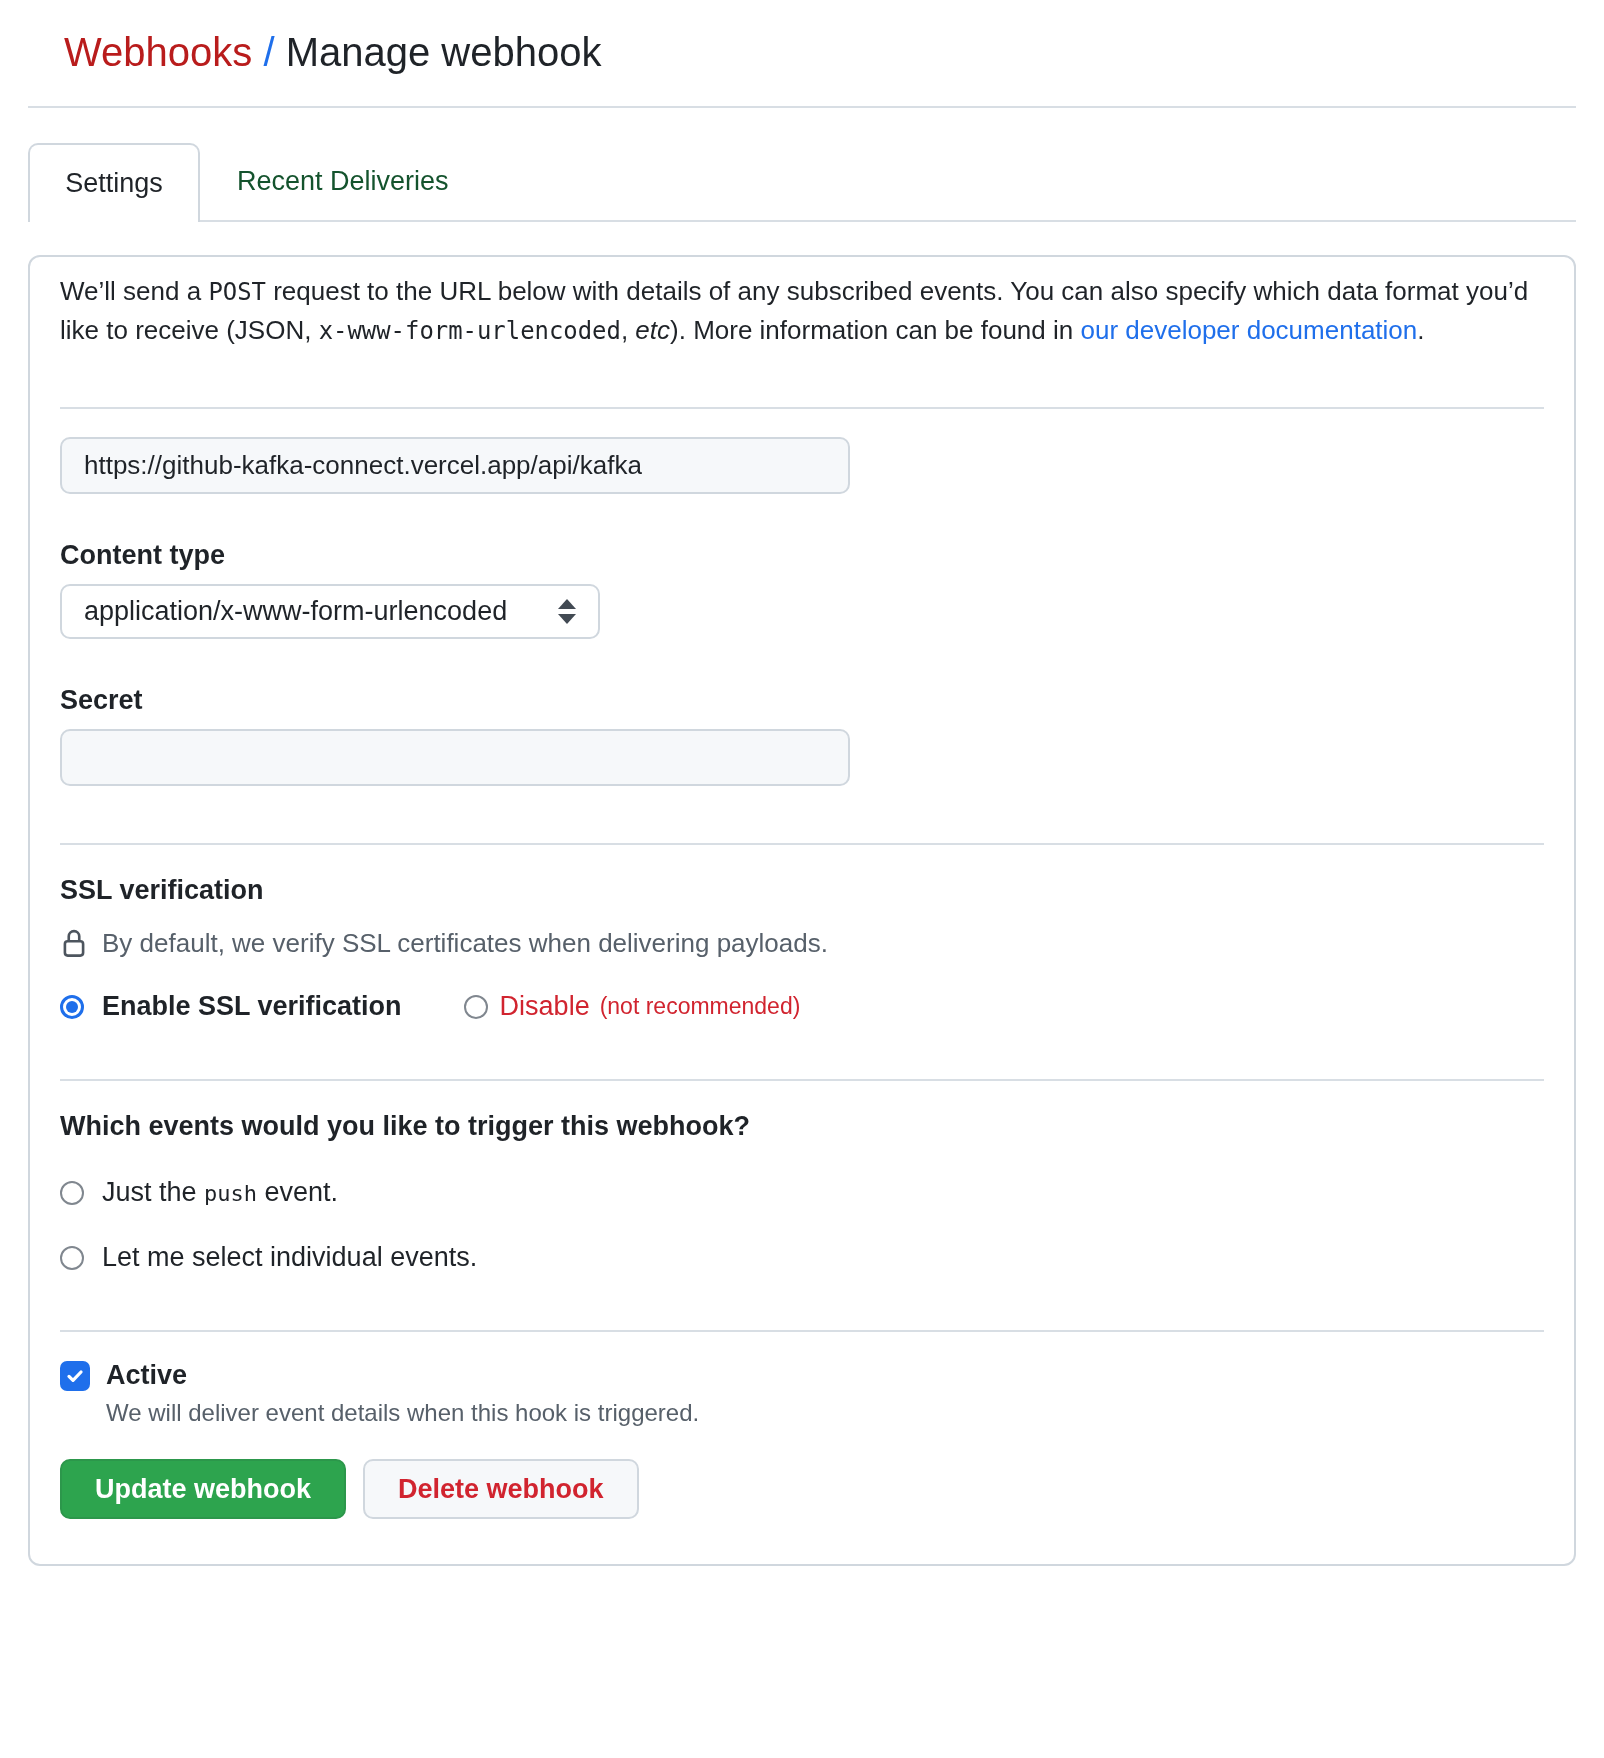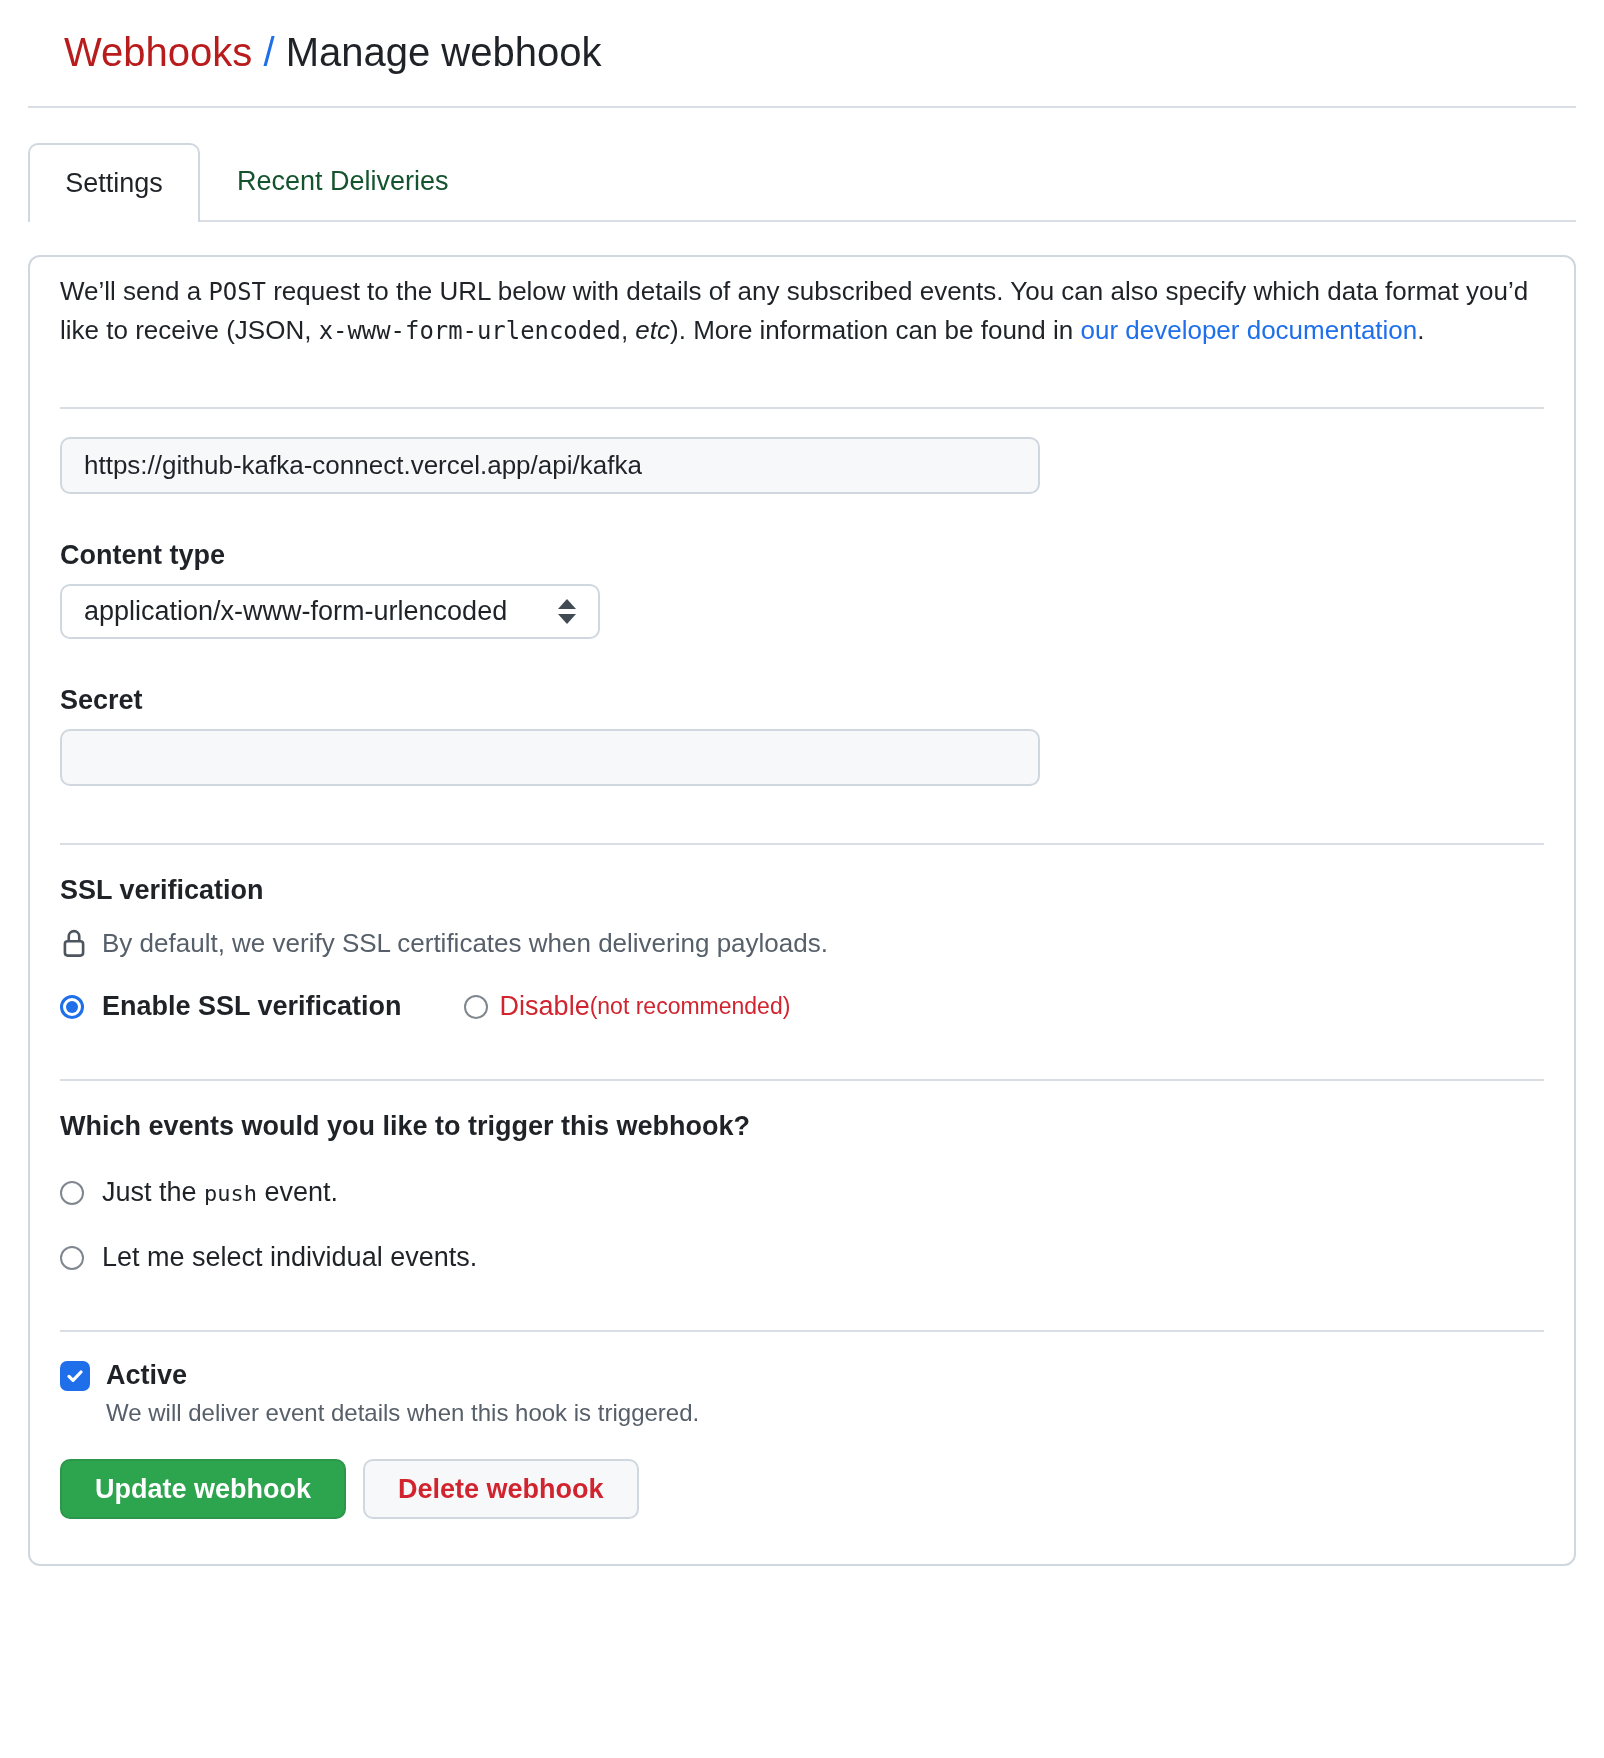--- a/index.html
+++ b/index.html
@@ -46,21 +46,21 @@
 
   hr.section { border: none; border-top: 2px solid #d8dee4; margin: 57px 0 28px 0; }
 
   
   .field-label { font-size: 27px; font-weight: 700; line-height: 34px; display: block; }
   .mt-field { margin-top: 44px; }
   .required { color: #d1242f; font-size: 24px; vertical-align: 6px; margin-left: 7px; }
 
   .text-input {
     display: block; margin-top: 12px;
-    width: 980px; height: 57px;
+    width: 790px; height: 57px;
     background: #f6f8fa;
     border: 2px solid #d0d7de; border-radius: 10px;
     font-family: "Liberation Sans", sans-serif;
     font-size: 26px; color: #1f2328;
     padding: 0 22px; outline: none;
   }
 
   .select {
     margin-top: 12px;
     width: 540px; height: 55px;
@@ -88,21 +88,21 @@
   .radio-checked {
     border: 3px solid #1f6feb;
     display: flex; align-items: center; justify-content: center;
   }
   .radio-checked::after {
     content: ""; width: 12px; height: 12px; border-radius: 50%; background: #1f6feb;
   }
   .radio-label { font-size: 27px; margin-left: 18px; }
   .radio-label.bold { font-weight: 700; }
   .danger-label { color: #d1242f; margin-left: 12px; font-size: 27px; cursor: pointer; }
-  .danger-note { color: #d1242f; font-size: 23px; }
+  .danger-note { color: #d1242f; margin-left: 10px; font-size: 23px; }
   .gap-left { margin-left: 62px; }
 
   .event-option { display: flex; align-items: center; margin-top: 34px; font-size: 27px; }
   .event-option .radio { margin-right: 18px; }
   .event-option b { font-weight: 700; }
   .event-option .mono { font-size: 22px; }
 
   
   .active-row { display: flex; align-items: center; margin-top: 8px; }
   .checkbox {

